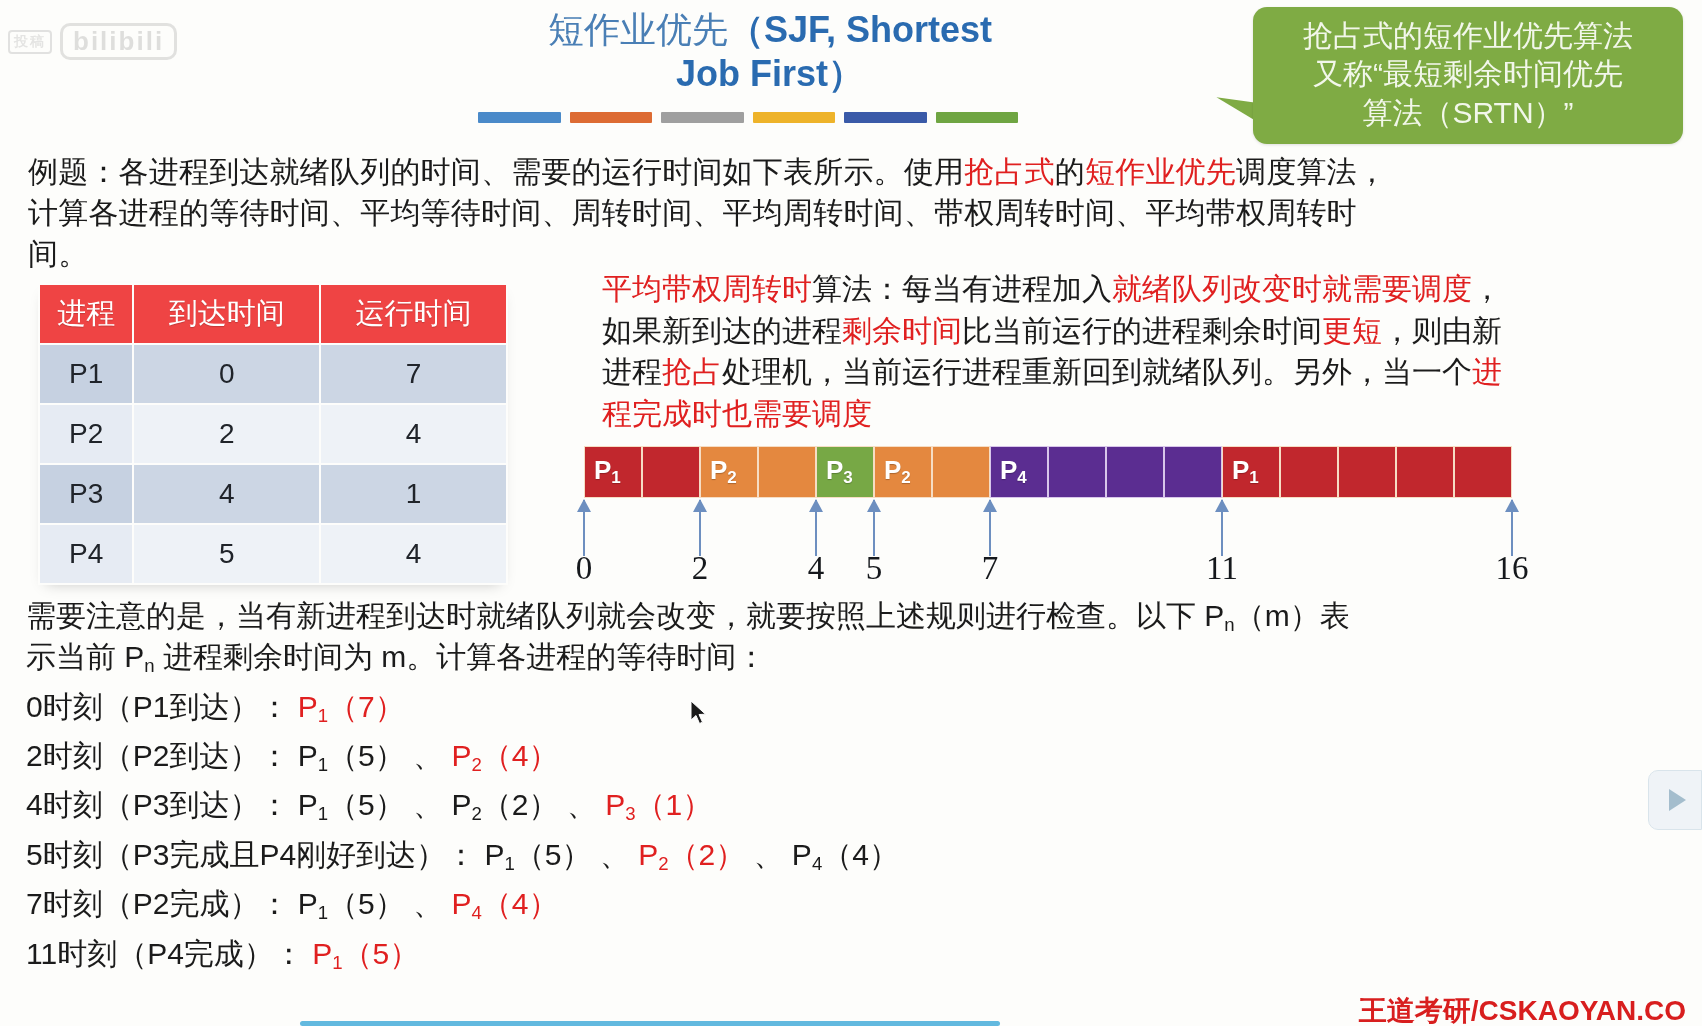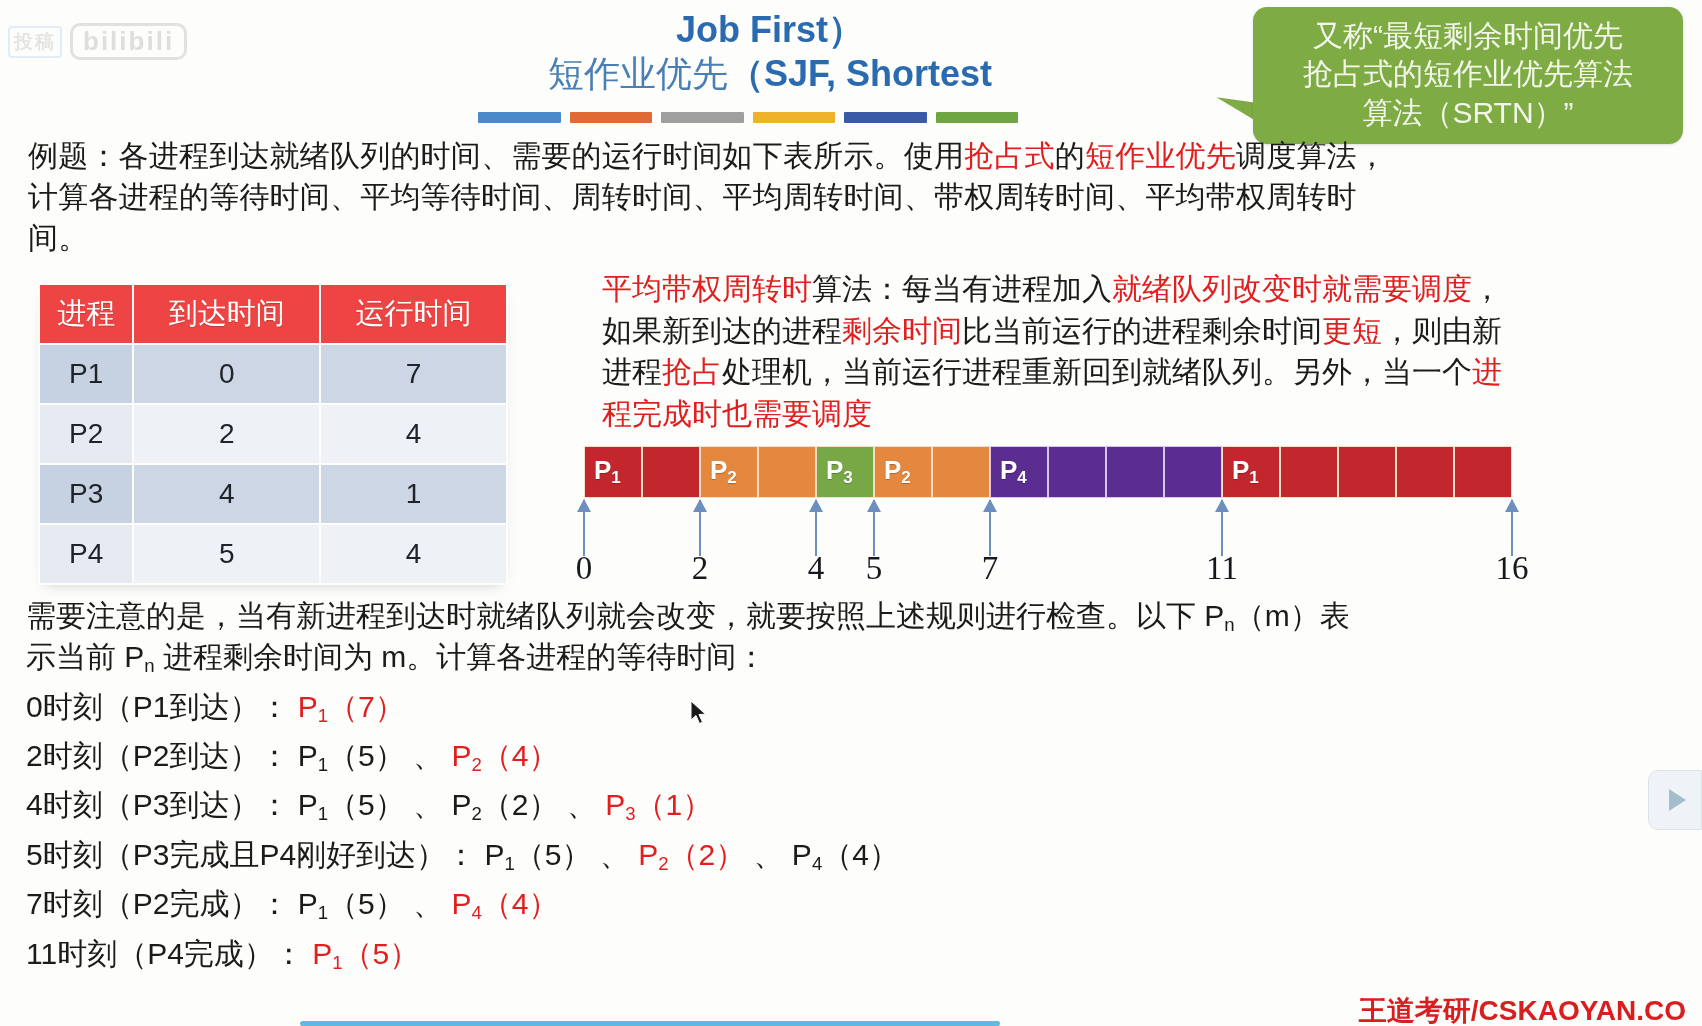--- a/index.html
+++ b/index.html
@@ -14,21 +14,21 @@
   .page{position:absolute;inset:0;}
 
   
   .watermark{
     position:absolute;left:8px;top:14px;width:210px;height:55px;
     opacity:.18;color:#555;font-size:30px;font-weight:bold;
     letter-spacing:2px;display:flex;align-items:center;gap:8px;
     filter:blur(0.4px);
   }
   .wm-badge{
-    font-size:19px;border:2px solid #3b82f6;border-radius:4px;padding:1px 4px;
+    font-size:14px;border:2px solid #404040;border-radius:4px;padding:1px 4px;
     opacity:.8;
   }
   .wm-logo{
     display:inline-block;border:3px solid #666;border-radius:10px;
     padding:0 10px;font-size:26px;
   }
 
   
   .title-wrap{
     position:absolute;left:470px;top:8px;width:600px;text-align:center;
@@ -53,21 +53,21 @@
   .callout-tail{
     position:absolute;left:1215px;top:100px;width:0;height:0;
     border-left:42px solid transparent;
     border-top:18px solid #7fab44;
     border-bottom:0 solid transparent;
     transform:rotate(8deg);
   }
 
   
   .problem{
-    position:absolute;left:28px;top:136px;width:1650px;
+    position:absolute;left:28px;top:152px;width:1650px;
     font-size:30px;line-height:1.36;letter-spacing:.2px;
   }
   .red{color:#e02020;}
 
   
   .tbl{
     position:absolute;left:38px;top:283px;width:470px;
     border-collapse:separate;border-spacing:2px;
     font-size:28px;
     box-shadow:0 6px 14px -8px rgba(0,0,0,.25);
@@ -163,38 +163,38 @@
 <body>
 
 <div class="page">
 
   <div class="watermark">
     <span class="wm-badge">投稿</span>
     <span class="wm-logo">bilibili</span>
   </div>
 
   <div class="title-wrap">
-    <div class="title-line">Job First）</div>
     <div class="title-line">
       <span class="title-cn">短作业优先</span><span>（SJF, Shortest</span>
     </div>
+    <div class="title-line">Job First）</div>
   </div>
   <div class="title-underbars" id="titlebars">
       <span style="background: rgb(74, 138, 201);"></span>
       <span style="background: rgb(221, 107, 51);"></span>
       <span style="background: rgb(159, 159, 159);"></span>
       <span style="background: rgb(238, 179, 42);"></span>
       <span style="background: rgb(58, 90, 168);"></span>
       <span style="background: rgb(111, 165, 66);"></span>
     </div>
 
   <div class="callout-tail"></div>
   <div class="callout">
+    <div>抢占式的短作业优先算法</div>
     <div>又称“最短剩余时间优先</div>
-    <div>抢占式的短作业优先算法</div>
     <div>算法（SRTN）”</div>
   </div>
 
   <div class="problem">
     <span>例题：各进程到达就绪队列的时间、需要的运行时间如下表所示。使用</span><span class="red">抢占式</span><span>的</span><span class="red">短作业优先</span><span>调度算法，</span><br>
     <span>计算各进程的等待时间、平均等待时间、周转时间、平均周转时间、带权周转时间、平均带权周转时</span><br>
     <span>间。</span>
   </div>
 
   <table class="tbl">

